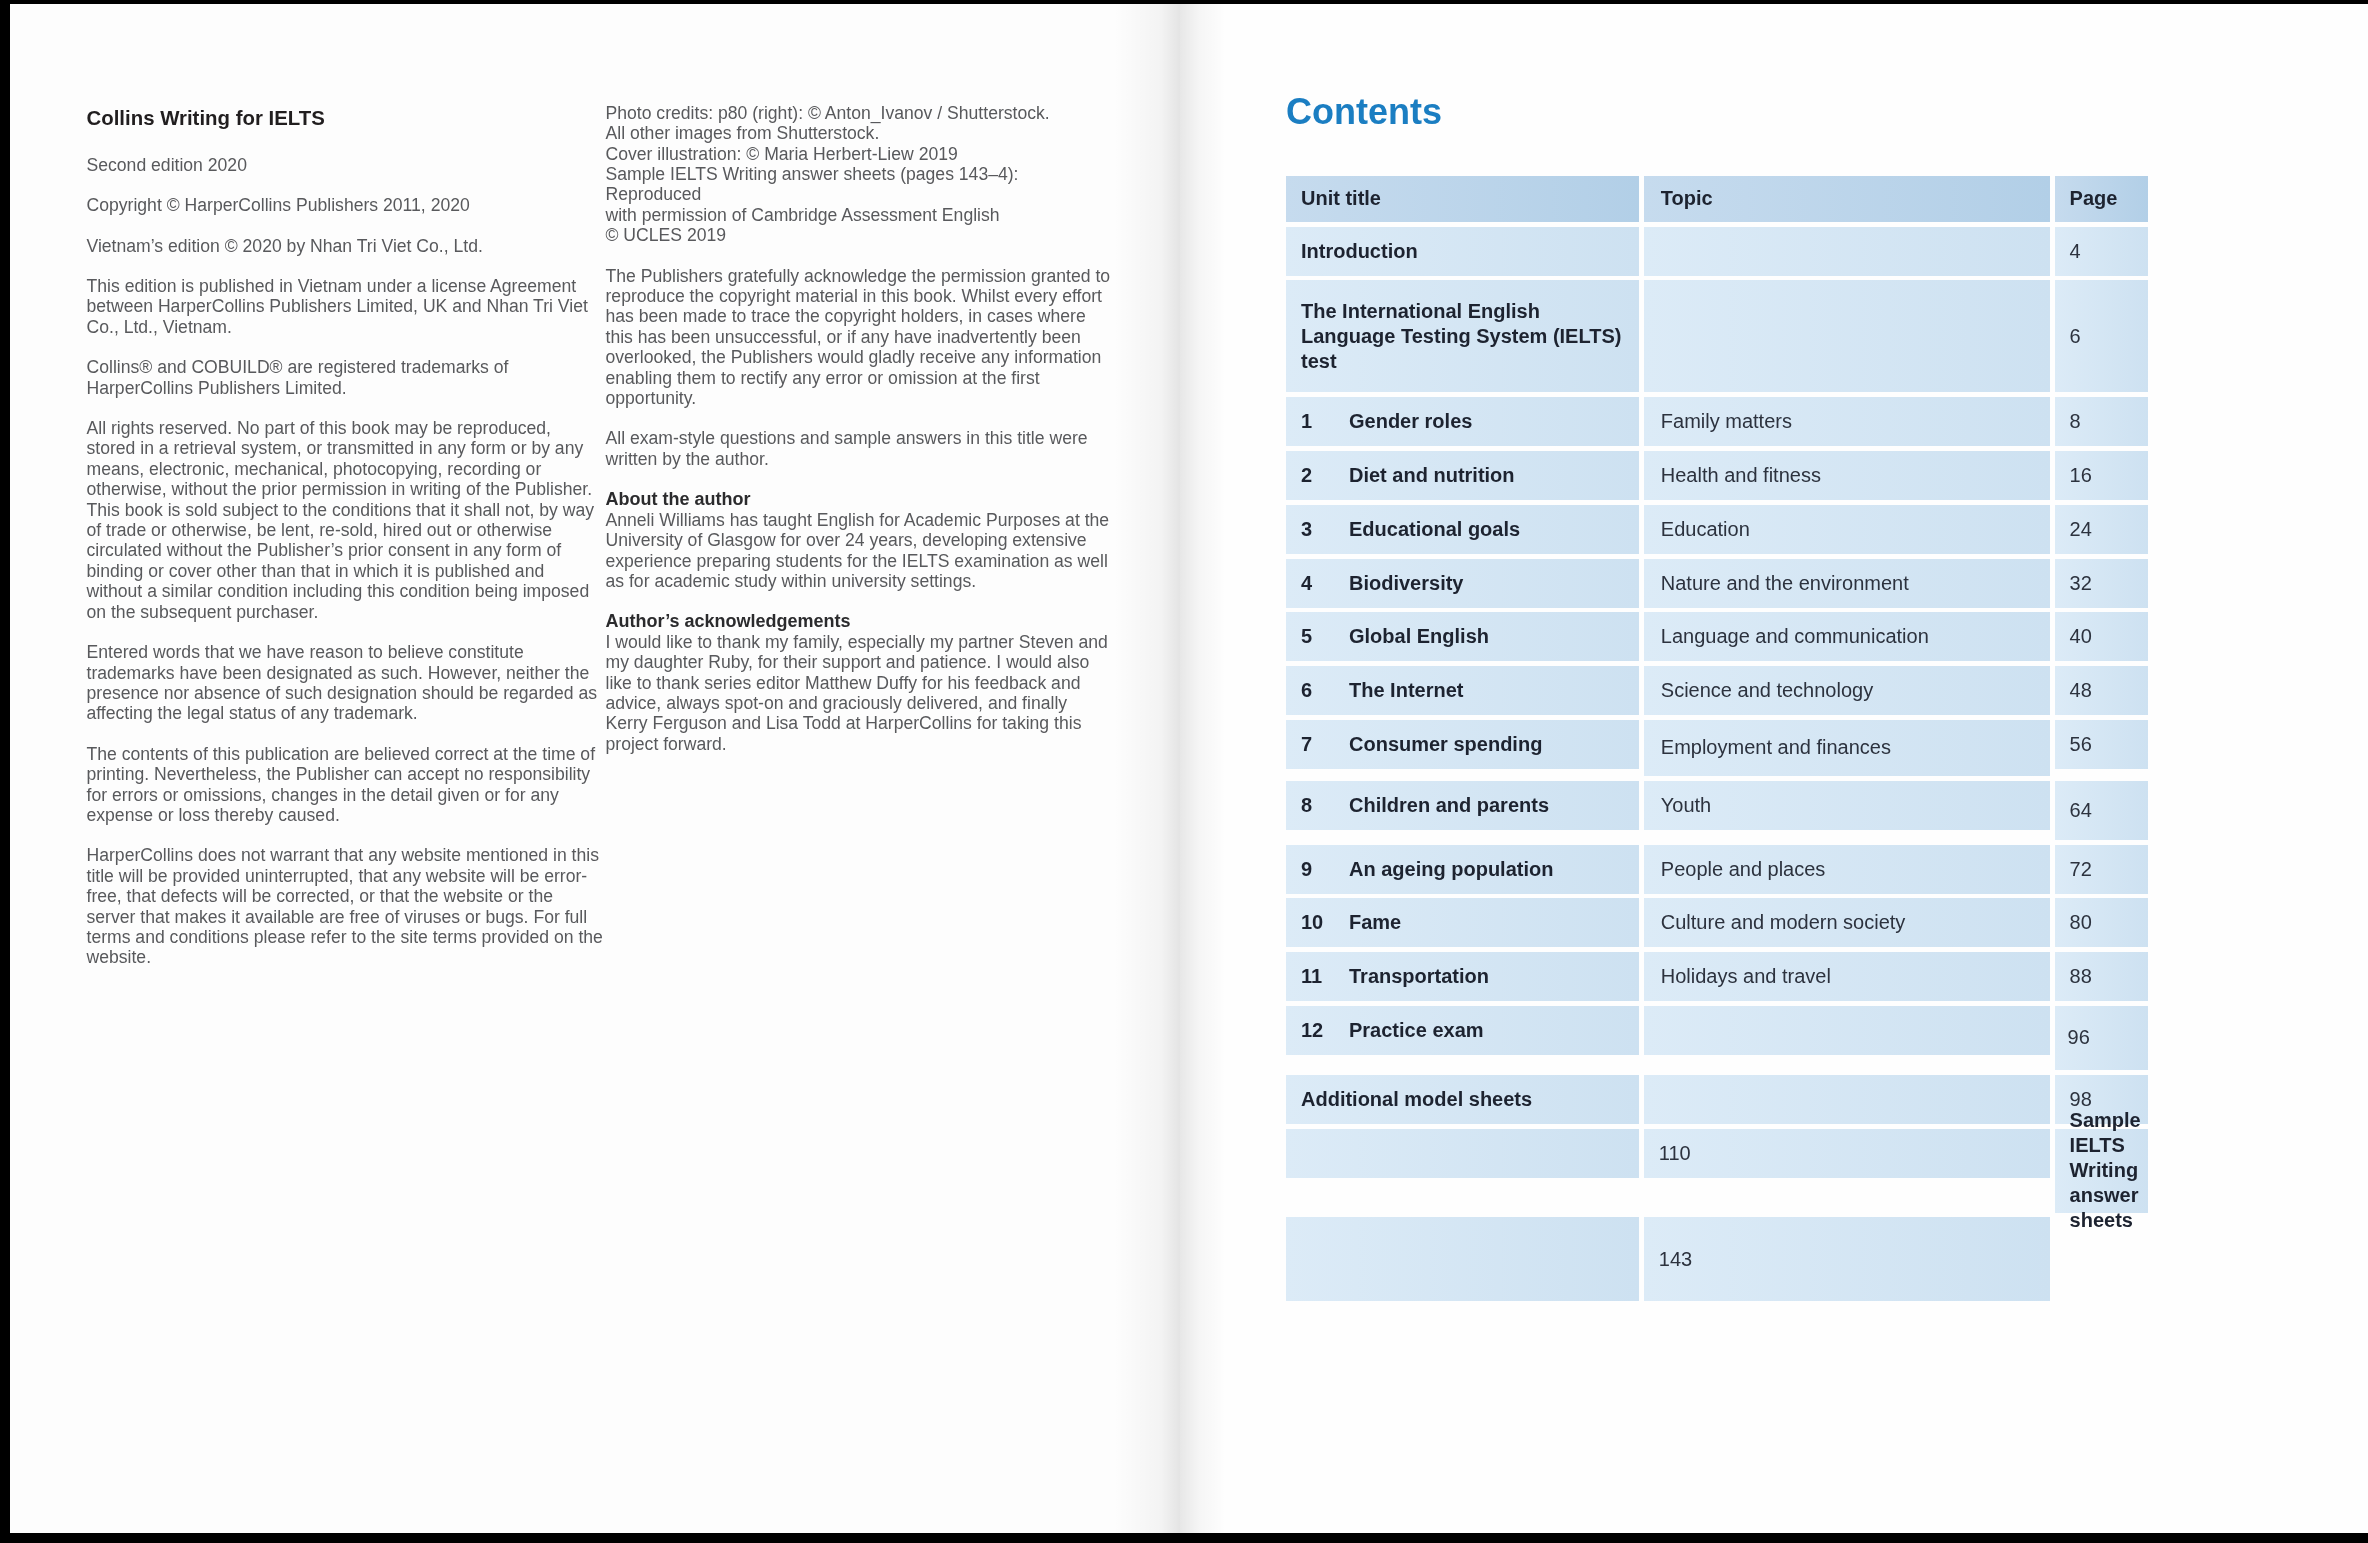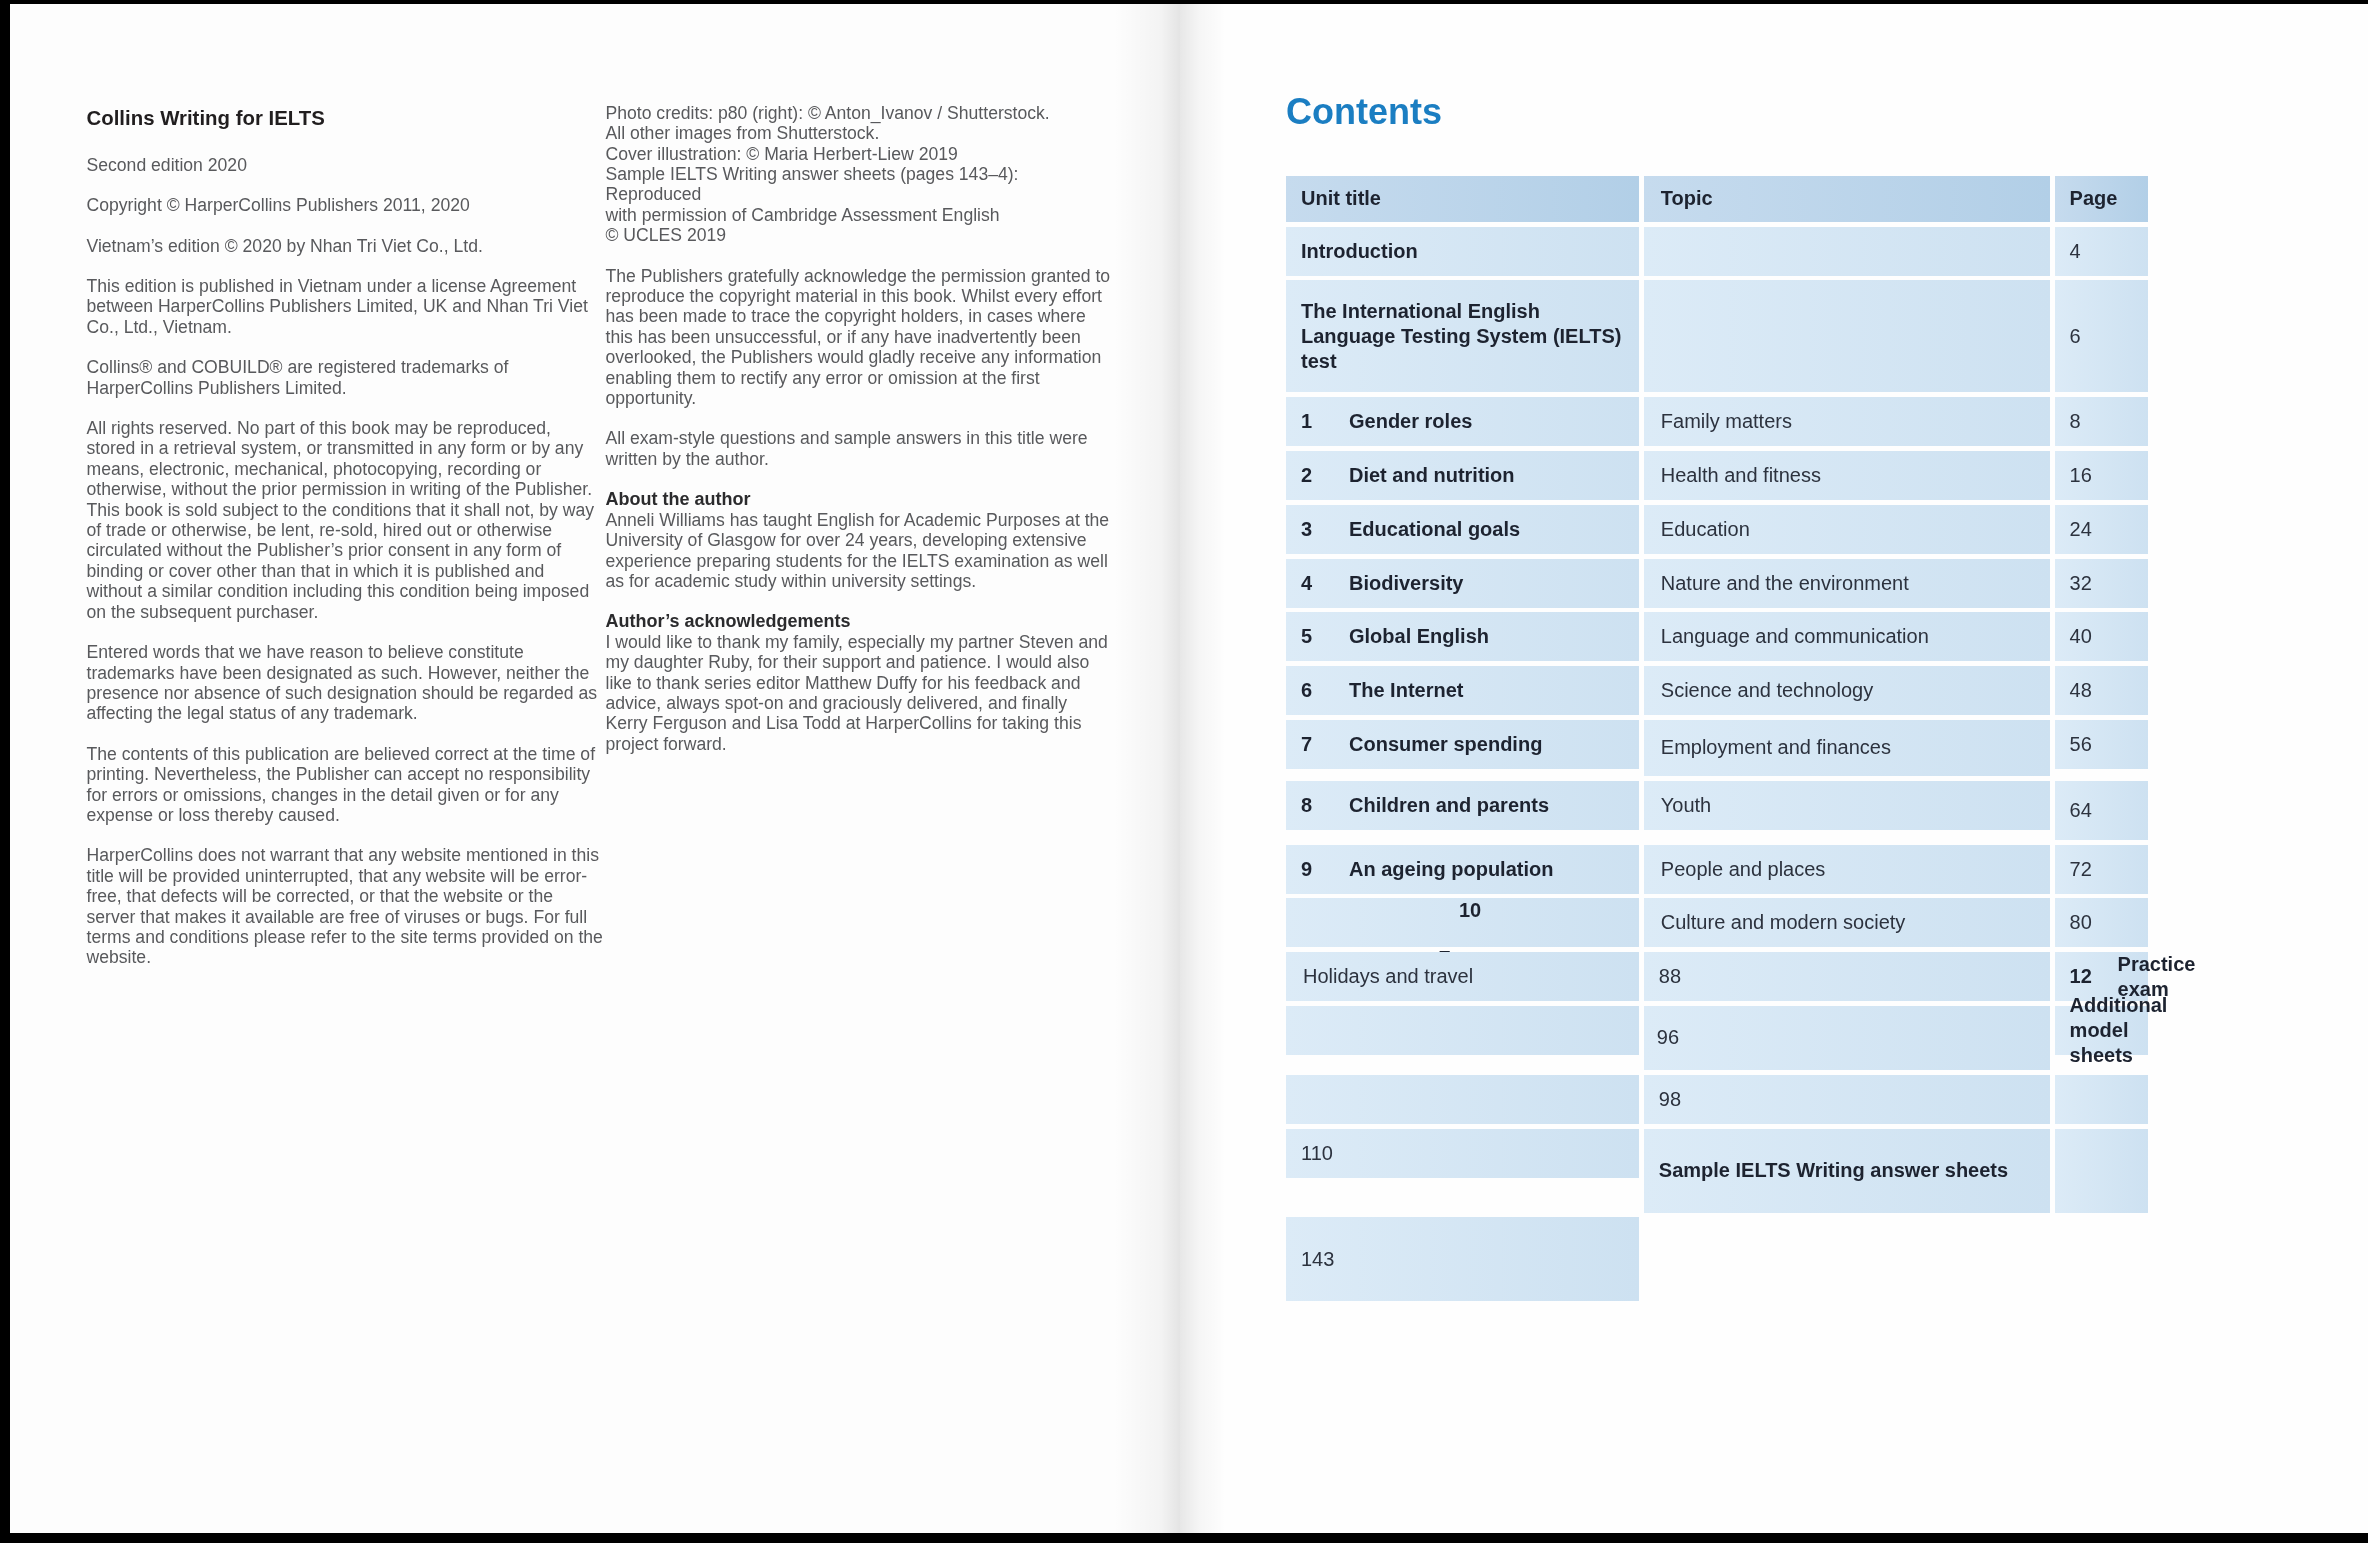--- a/index.html
+++ b/index.html
@@ -171,26 +171,30 @@
           <span class="ttl">Children and parents</span>
         </div>
         <div class="td c2" style="height: 49px;">Youth</div>
         <div class="td c3" style="height: 59px;">64</div>
         <div class="td c1" style="height: 49px;">
           <span class="num">9</span>
           <span class="ttl">An ageing population</span>
         </div>
         <div class="td c2" style="height: 49px;">People and places</div>
         <div class="td c3" style="height: 49px;">72</div>
-        <div class="td c1" style="height: 49px; flex-direction: column;">
+        <div class="td c1" style="height: 49px;">
           <span class="num">10</span>
           <span class="ttl">Fame</span>
         </div>
         <div class="td c2" style="height: 49px;">Culture and modern society</div>
         <div class="td c3" style="height: 49px;">80</div>
+        <div class="td c1" style="height: 49px;">
+          <span class="num">11</span>
+          <span class="ttl">Transportation</span>
+        </div>
         <div class="td c2" style="height: 49px;">Holidays and travel</div>
         <div class="td c3" style="height: 49px;">88</div>
         <div class="td c1" style="height: 49px;">
           <span class="num">12</span>
           <span class="ttl">Practice exam</span>
         </div>
         <div class="td c2" style="height: 49px;"></div>
         <div class="td c3" style="height: 64px; padding-left: 13px;">96</div>
         <div class="td c1" style="height: 49px;">
           <span class="ttl">Additional model sheets</span>

